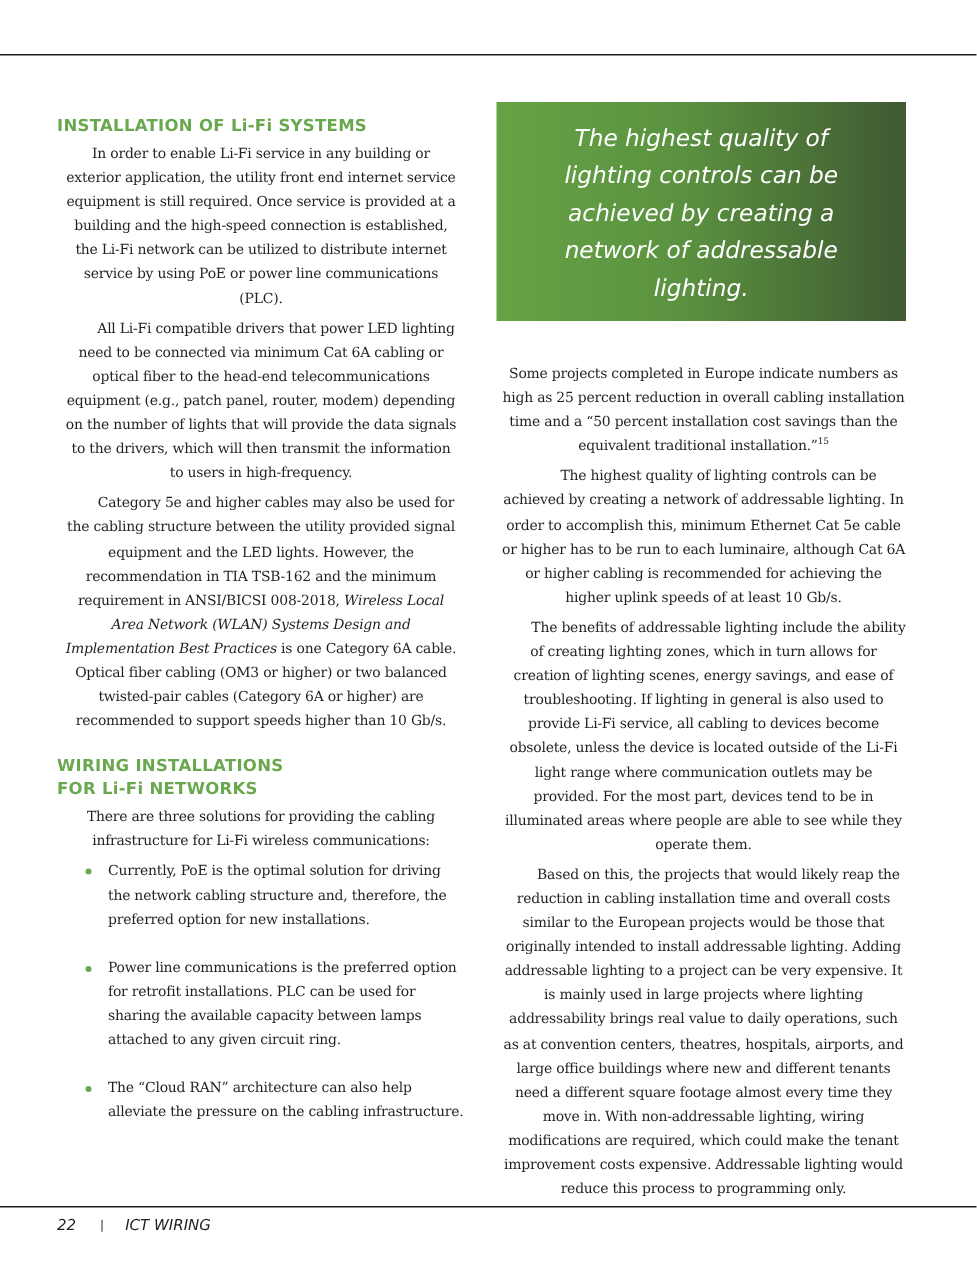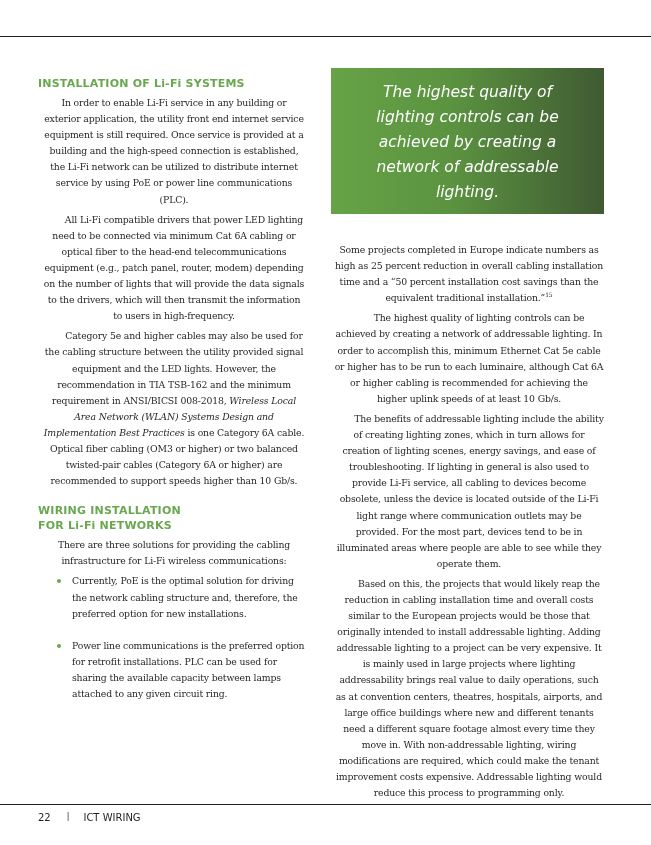--- a/index.html
+++ b/index.html
@@ -15,42 +15,43 @@
   .gap-h { margin-top:10px; }
   ul.bullets { list-style:none; margin:0; padding:0; }
   ul.bullets li { position:relative; padding-left:34px; margin:0; }
   ul.bullets li.spaced { margin-top:16px; }
   .bullet-dot { position:absolute; left:19px; top:6px; width:4px; height:4px; border-radius:50%; background:#6aa84f; }
   .after-list { margin-top:16px; }
   em.i { font-style:italic; }
   sup { font-size:6px; line-height:0; vertical-align:super; }
   .pullquote { position:absolute; left:331px; top:68px; width:273px; height:146px; background:linear-gradient(90deg,#66a346 0%,#5b9240 45%,#3f5a32 100%); display:flex; align-items:center; justify-content:center; }
   .pullquote-text { color:#ffffff; font-family:"DejaVu Sans", sans-serif; font-style:italic; font-size:15.5px; line-height:25px; text-align:center; margin-top:2px; }
-  .footer { position:absolute; top:812px; left:38px; font-family:"DejaVu Sans", sans-serif; font-size:10px; color:#231f20; display:flex; align-items:flex-start; }
+  .footer { position:absolute; top:812px; left:38px; font-family:"DejaVu Sans", sans-serif; font-size:10px; color:#231f20; display:flex; align-items:flex-start;font-style:italic; }
   .footer .sep { margin:0 14px 0 16px; font-size:8px; }
 </style>
 </head>
 <body>
 
 <div class="top-rule"></div>
 
 <div class="col col-left">
   <h2 class="heading">INSTALLATION OF Li-Fi SYSTEMS</h2>
   <p class="p">In order to enable Li-Fi service in any building or exterior application, the utility front end internet service equipment is still required. Once service is provided at a building and the high-speed connection is established, the Li-Fi network can be utilized to distribute internet service by using PoE or power line communications (PLC).</p>
   <p class="p indent">All Li-Fi compatible drivers that power LED lighting need to be connected via minimum Cat 6A cabling or optical fiber to the head-end telecommunications equipment (e.g., patch panel, router, modem) depending on the number of lights that will provide the data signals to the drivers, which will then transmit the information to users in high-frequency.</p>
   <p class="p indent"><span>Category 5e and higher cables may also be used for the cabling structure between the utility provided signal equipment and the LED lights. However, the recommendation in TIA TSB-162 and the minimum requirement in ANSI/BICSI 008-2018, </span><em class="i">Wireless Local Area Network (WLAN) Systems Design and Implementation Best Practices</em><span> is one Category 6A cable. Optical fiber cabling (OM3 or higher) or two balanced twisted-pair cables (Category 6A or higher) are recommended to support speeds higher than 10 Gb/s.</span></p>
 
   <h2 class="heading gap-h" style="margin-top:14px;">
-    <span>WIRING INSTALLATION</span><br>
+    <span>WIRING INSTALLATIONS</span><br>
     <span>FOR Li-Fi NETWORKS</span>
   </h2>
   <p class="p">There are three solutions for providing the cabling infrastructure for Li-Fi wireless communications:</p>
   <ul class="bullets">
     <li><span class="bullet-dot"></span><span>Currently, PoE is the optimal solution for driving the network cabling structure and, therefore, the preferred option for new installations.</span></li>
     <li class="spaced"><span class="bullet-dot"></span><span>Power line communications is the preferred option for retrofit installations. PLC can be used for sharing the available capacity between lamps attached to any given circuit ring.</span></li>
+    <li class="spaced"><span class="bullet-dot"></span><span>The “Cloud RAN” architecture can also help alleviate the pressure on the cabling infrastructure.</span></li>
   </ul>
 </div>
 
 <div class="pullquote">
   <div class="pullquote-text" style="width:220px;">The highest quality of lighting controls can be achieved by creating a network of addressable lighting.</div>
 </div>
 
 <div class="col col-right">
   <p class="p"><span>Some projects completed in Europe indicate numbers as high as 25 percent reduction in overall cabling installation time and a “50 percent installation cost savings than the equivalent traditional installation.”</span><sup>15</sup></p>
   <p class="p indent">The highest quality of lighting controls can be achieved by creating a network of addressable lighting. In order to accomplish this, minimum Ethernet Cat 5e cable or higher has to be run to each luminaire, although Cat 6A or higher cabling is recommended for achieving the higher uplink speeds of at least 10 Gb/s.</p>

